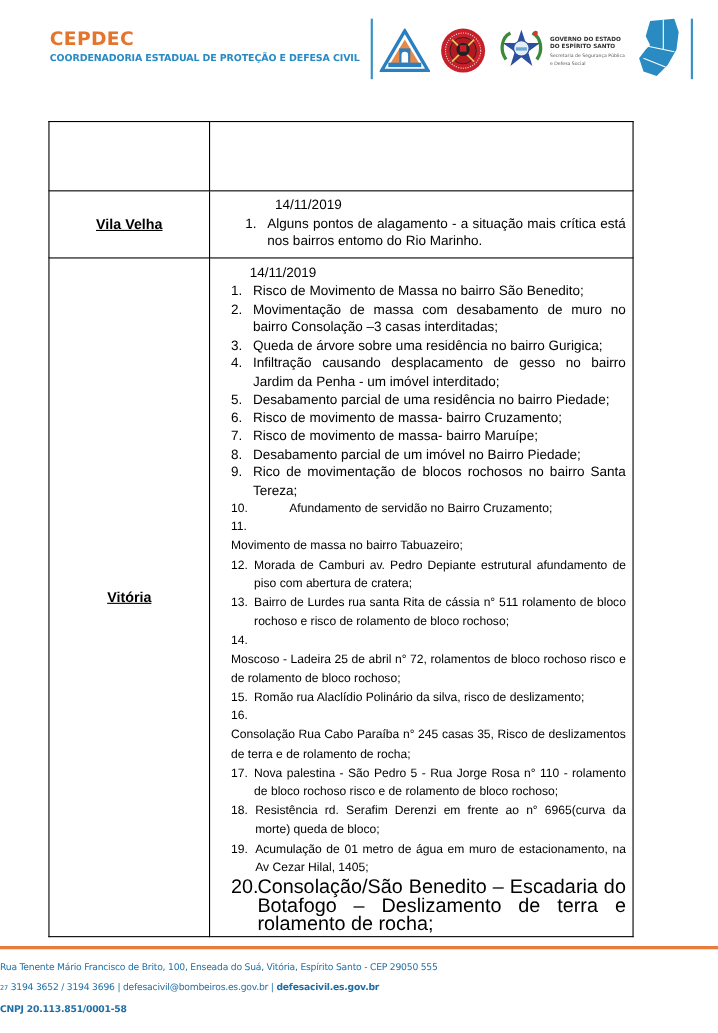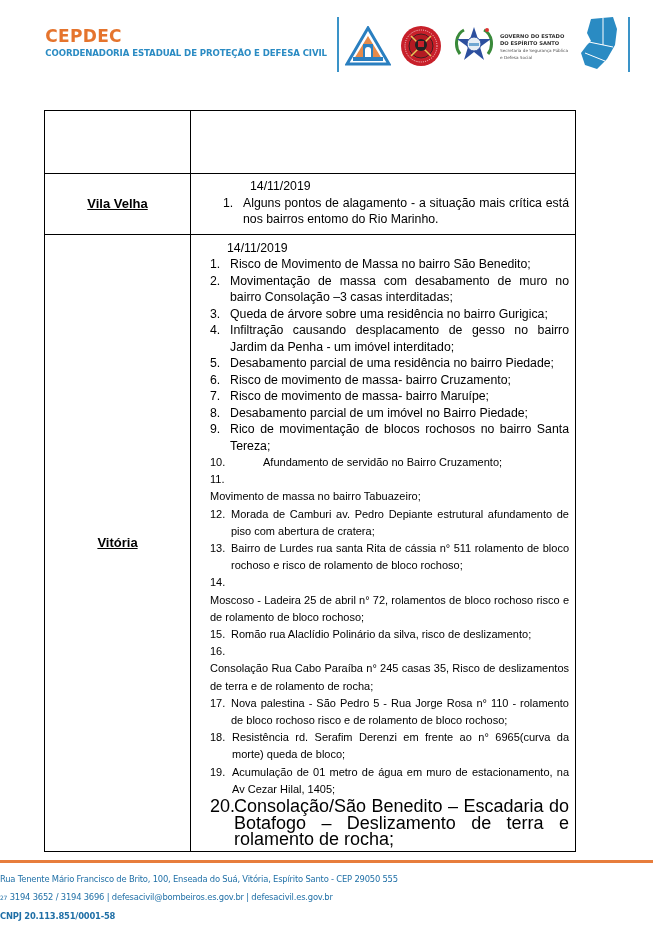--- a/index.html
+++ b/index.html
@@ -32,21 +32,21 @@
   ol.items { margin: 0; padding: 0; list-style: none; }
   ol.items li { display: flex; text-align: justify; }
   ol.items li .num { flex: 0 0 auto; width: 20px; }
   ol.items li .txt { flex: 1 1 auto; text-align: justify; }
   ol.items.vv li .num { width: 20px; padding-left: 8px; }
 
   
   .footer-line { position: absolute; left: 0; top: 860px; width: 653px; height: 3px; background: #e77d3c; }
   .footer { position: absolute; left: 0; top: 870px; width: 653px; text-align: left; font-family: "DejaVu Sans", sans-serif; color: #1f6fa6; font-size: 8.4px; line-height: 18px; letter-spacing: -0.2px; }
   .footer .small { font-size: 6px; }
-  .footer b { font-weight: normal; }
+  .footer b { font-weight: bold; }
   .footer .cnpj { font-weight: bold; }
 </style>
 </head>
 <body>
 
 <div class="header">
   <div class="brand">
     <div class="brand-title">CEPDEC</div>
     <div class="brand-sub">COORDENADORIA ESTADUAL DE PROTEÇÃO E DEFESA CIVIL</div>
   </div>

